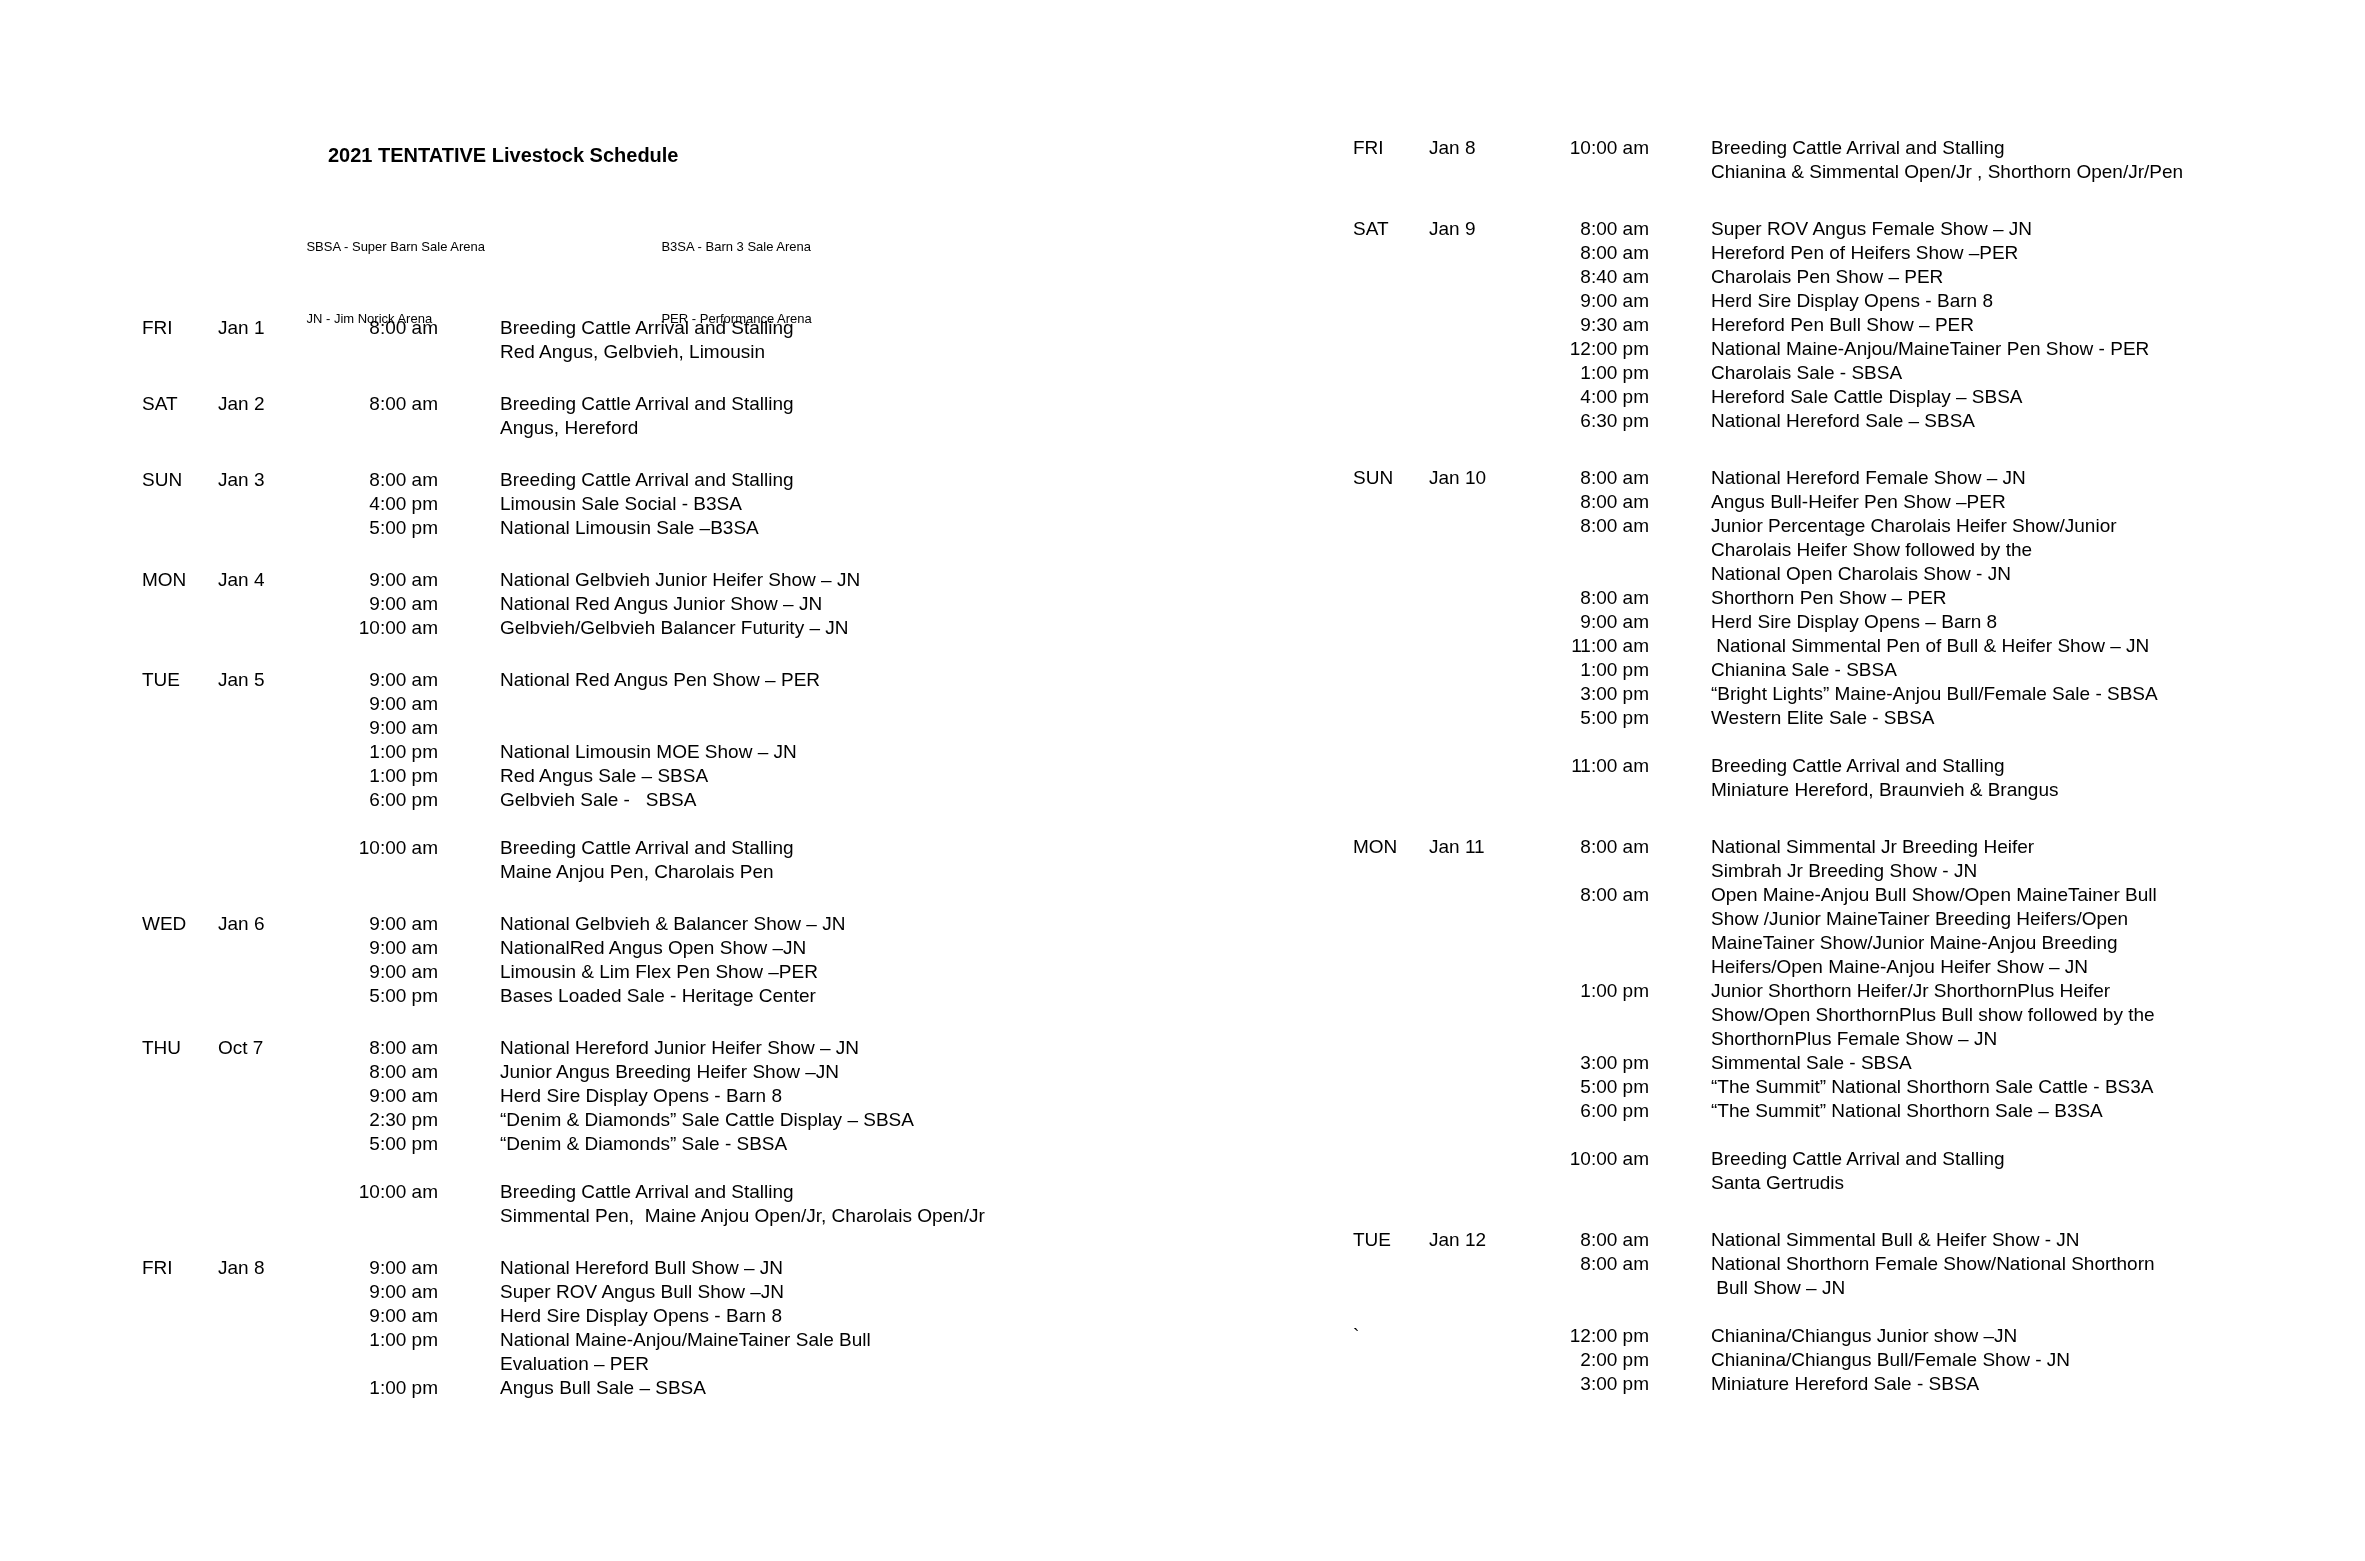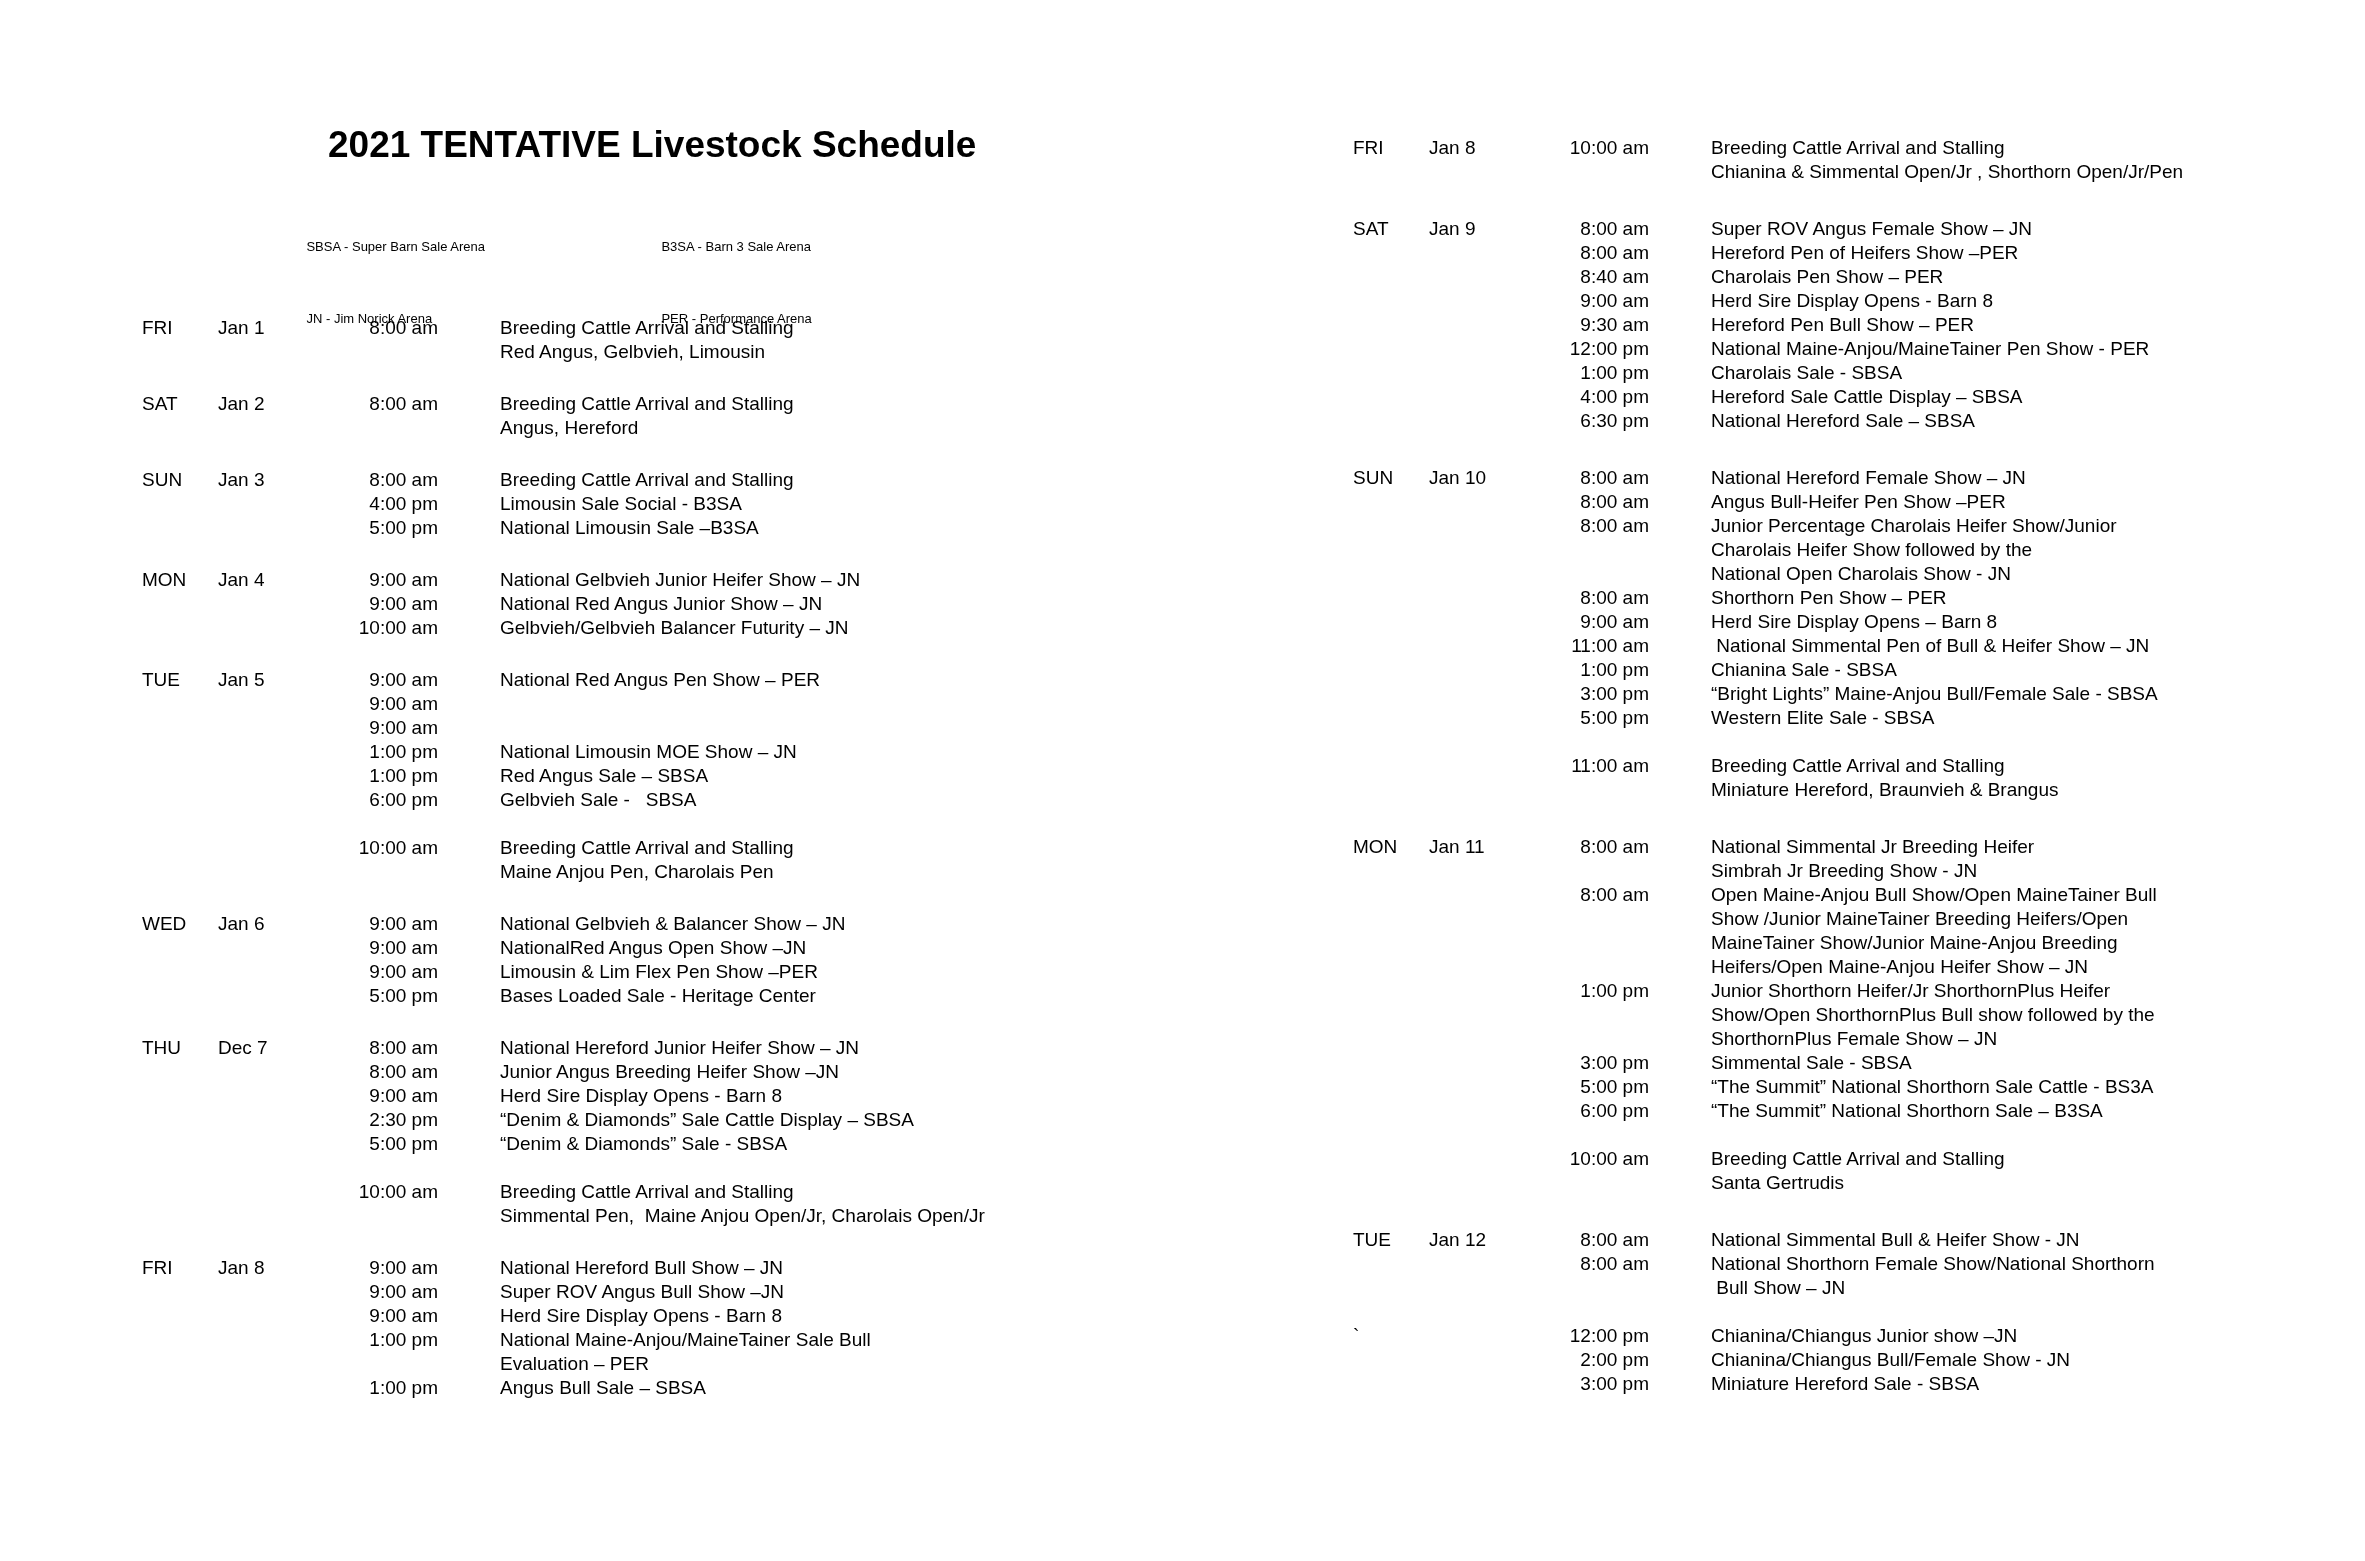--- a/index.html
+++ b/index.html
@@ -2,22 +2,22 @@
 <html style="font-size:7.6px"><head>
 <meta charset="utf-8">
 <style>
   html,body{margin:0;padding:0;}
   body{
     width:3618px;height:1561px;position:relative;
     background:#ffffff;color:#000000;
     font-family:"Liberation Sans", sans-serif;
   }
   .doc-title{
-    position:absolute;left:328px;top:124px;
-    font-size:37px;font-weight:bold;white-space:pre;
+    position:absolute;left:328px;top:144px;
+    font-size:20px;font-weight:bold;white-space:pre;
   }
   .legend{
     position:absolute;left:292px;top:211px;
     font-size:13px;line-height:24px;
   }
   .legend-row{white-space:pre;}
   .legend-left{display:inline-block;width:355px;white-space:pre;}
   .legend-right{white-space:pre;}
   .schedule-col{position:absolute;}
   #col-0{left:142px;top:316px;width:1159px;}
@@ -250,21 +250,21 @@
           <span class="cell cell-time">5:00 pm</span>
           <span class="cell cell-gap"></span>
           <span class="cell cell-desc">Bases Loaded Sale - Heritage Center</span>
         </div>
       </div>
     </div>
     <div class="block">
       <div class="item">
         <div class="row">
           <span class="cell cell-day">THU</span>
-          <span class="cell cell-date">Dec 7</span>
+          <span class="cell cell-date">Oct 7</span>
           <span class="cell cell-time">8:00 am</span>
           <span class="cell cell-gap"></span>
           <span class="cell cell-desc">National Hereford Junior Heifer Show – JN</span>
         </div>
       </div>
       <div class="item">
         <div class="row">
           <span class="cell cell-day"></span>
           <span class="cell cell-date"></span>
           <span class="cell cell-time">8:00 am</span>

